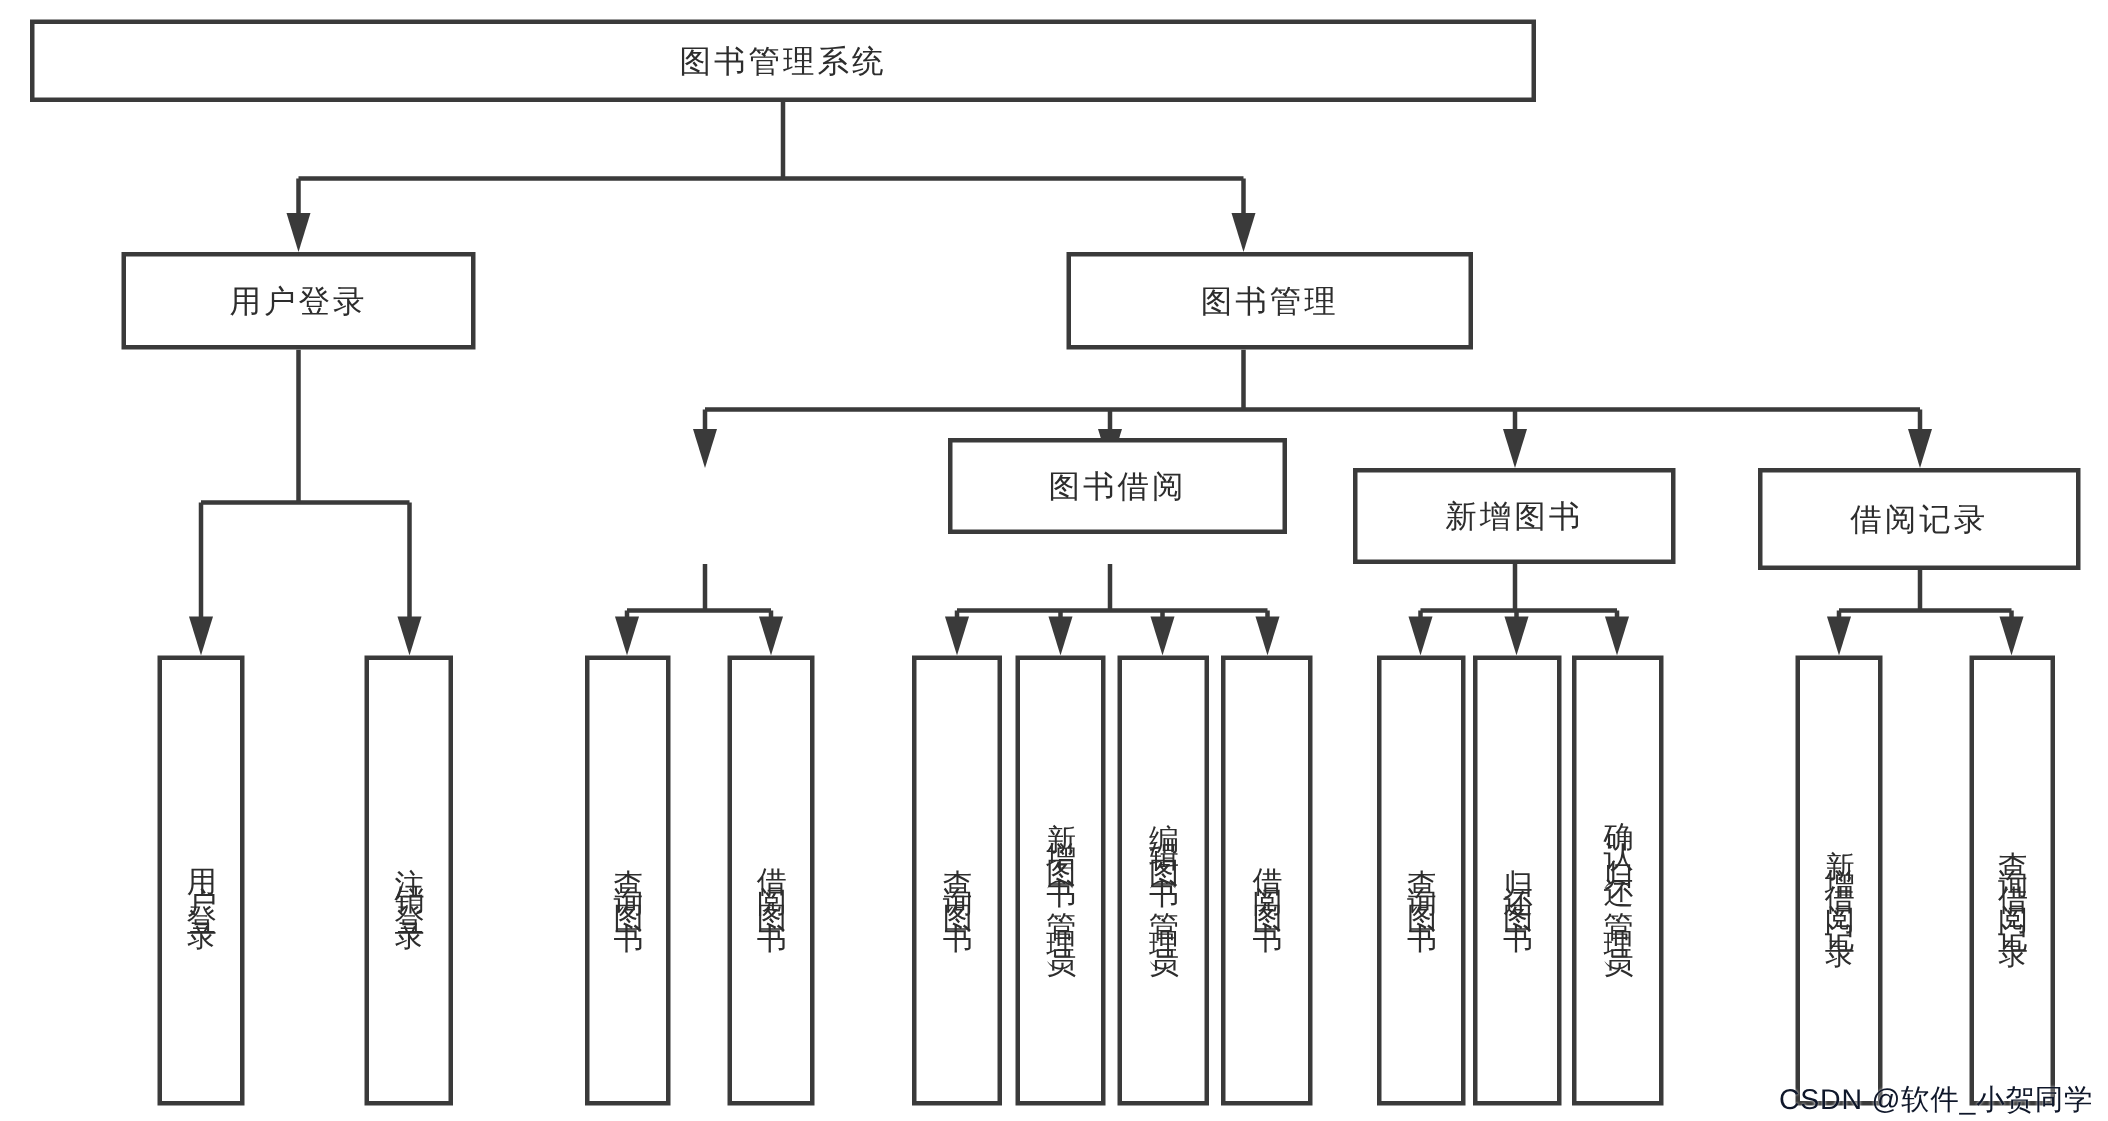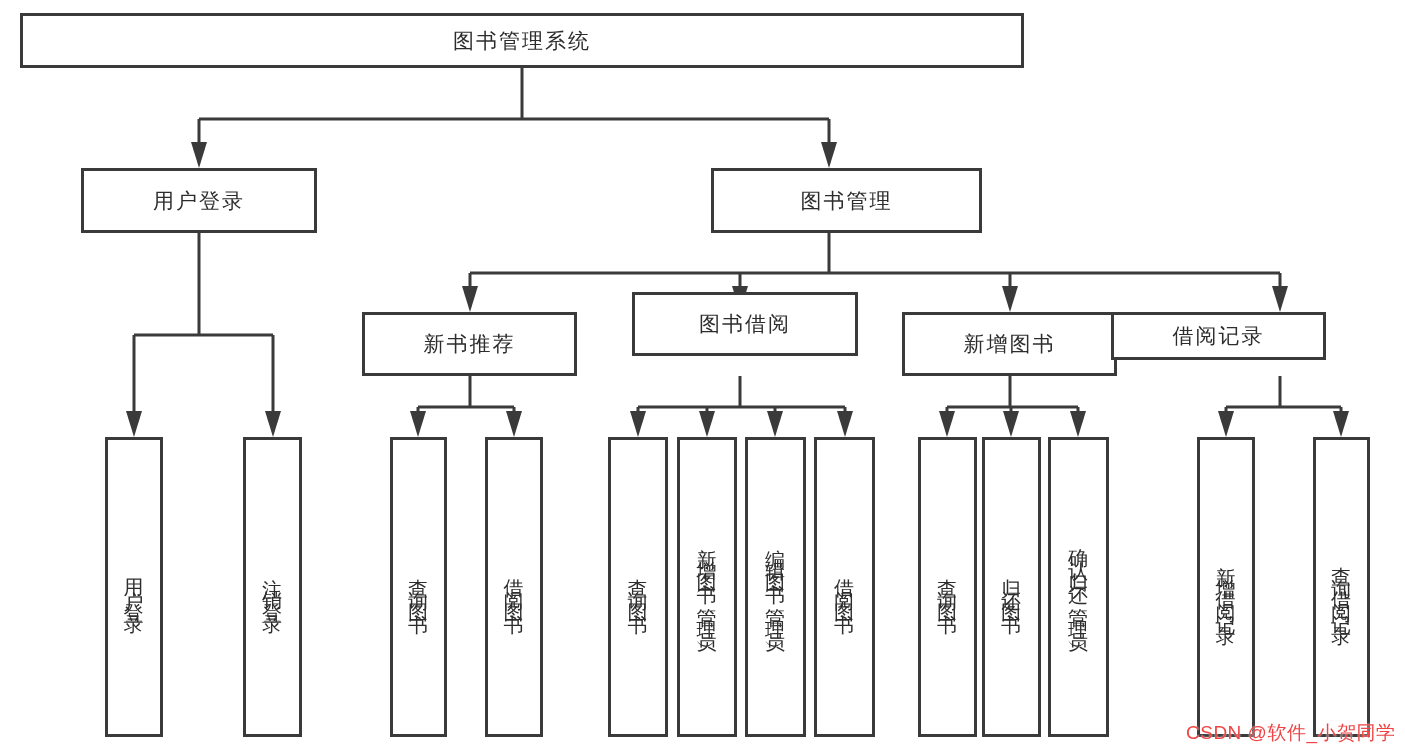--- a/index.html
+++ b/index.html
@@ -36,21 +36,21 @@
     text-orientation:mixed;
     font-size:20px;
     line-height:1;
     letter-spacing:12px;
     white-space:nowrap;
   }
   .watermark {
     position:absolute;
     left:1186px; top:720px;
     font-size:19px;
-    color:#ef4444;
+    color:#0f172a;
     letter-spacing:0.5px;
     white-space:nowrap;
     text-shadow:0 0 2px #ffffff;
     z-index:5;
   }
 </style>
 </head>
 <body>
 
 <div class="stage">
@@ -90,30 +90,27 @@
     <span class="hlabel">图书管理系统</span>
   </div>
 
   <div class="box" style="left:81px;top:168px;width:236px;height:65px">
     <span class="hlabel">用户登录</span>
   </div>
   <div class="box" style="left:711px;top:168px;width:271px;height:65px">
     <span class="hlabel">图书管理</span>
   </div>
 
-  <div class="box" style="left:362px;top:312px;width:215px;height:64px">
-    <span class="hlabel">新书推荐</span>
-  </div>
   <div class="box" style="left:632px;top:292px;width:226px;height:64px">
     <span class="hlabel">图书借阅</span>
   </div>
   <div class="box" style="left:902px;top:312px;width:215px;height:64px">
     <span class="hlabel">新增图书</span>
   </div>
-  <div class="box" style="left:1111px;top:312px;width:215px;height:48px">
+  <div class="box" style="left:1172px;top:312px;width:215px;height:68px">
     <span class="hlabel">借阅记录</span>
   </div>
 
   <div class="box vbox" style="left:105px;width:58px">
     <span class="vlabel">用户登录</span>
   </div>
   <div class="box vbox" style="left:243px;width:59px">
     <span class="vlabel">注销登录</span>
   </div>
 

